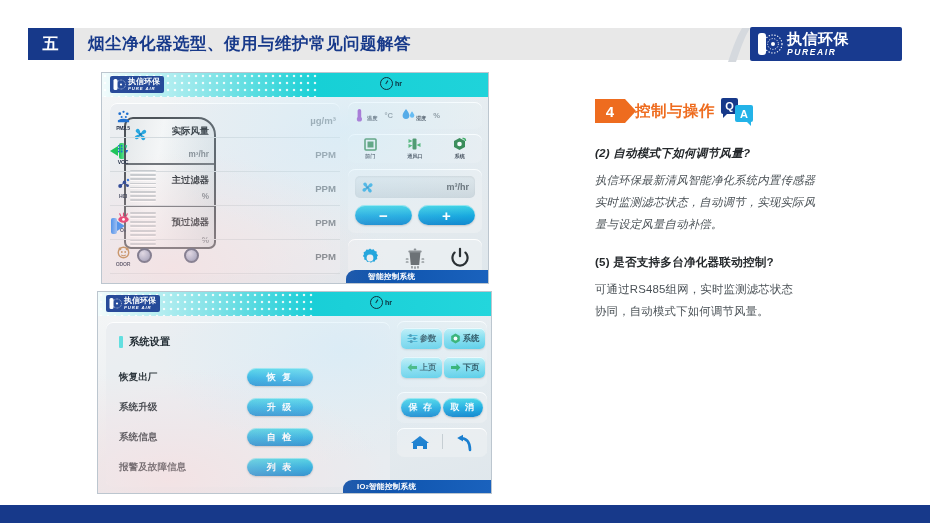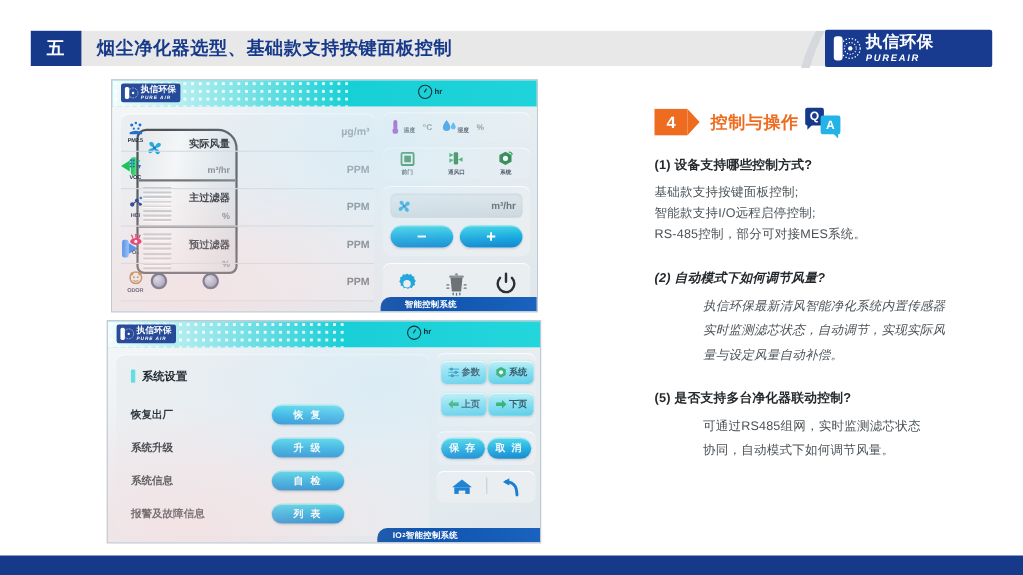--- a/index.html
+++ b/index.html
@@ -456,21 +456,21 @@
     flex: 0 0 auto;
   }
   .badge4::after {
     content: "";
     position: absolute; left: 30px; top: 0;
     border-top: 12px solid transparent;
     border-bottom: 12px solid transparent;
     border-left: 11px solid #ee6c1f;
   }
   .qa-title {
-    margin-left: 21px;
+    margin-left: 10px;
     font-size: 15.5px; font-weight: bold; color: #ee6c1f;
     letter-spacing: .5px;
     white-space: nowrap;
   }
   .qa-bubbles { position: relative; width: 34px; height: 26px; margin-left: 6px; flex: 0 0 auto;}
   .bub {
     position: absolute;
     display: flex; align-items: center; justify-content: center;
     font-weight: bold; color: #fff;
   }
@@ -500,31 +500,31 @@
     font-size: 11.6px; font-weight: bold; color: #25292c;
     margin-bottom: 8px;
     letter-spacing: .2px;
   }
   .q-line {
     font-size: 11.4px; color: #4b5257;
     line-height: 19px;
     letter-spacing: .2px;
     white-space: nowrap;
   }
-  .qblock.q2 .q-line, .qblock.q3 .q-line { line-height: 22px; margin-left: 44px; }
+  .qblock.q2 .q-line, .qblock.q3 .q-line { line-height: 22px; }
 </style>
 </head>
 <body>
 
 <div id="slide">
 
   <div class="header">
     <div class="header-band"></div>
     <div class="header-num">五</div>
-    <div class="header-title">烟尘净化器选型、基础款支持按键面板控制</div>
+    <div class="header-title">烟尘净化器选型、使用与维护常见问题解答</div>
 
     <svg class="header-swoosh" viewBox="0 0 22 34">
       <path d="M22 0 L14 0 C8 10 4 22 0 34 L8 34 C12 22 16 10 22 0 Z" fill="#d5d9de"></path>
     </svg>
 
     <div class="brand-logo">
       <svg class="brand-mark" viewBox="0 0 26 26">
         <rect x="1" y="2" width="8" height="22" rx="3" fill="#ffffff"></rect>
         <circle cx="16" cy="13" r="9" fill="none" stroke="#ffffff" stroke-width="1.1" stroke-dasharray="1.3 1.6"></circle>
         <circle cx="16" cy="13" r="5.4" fill="none" stroke="#ffffff" stroke-width="1" stroke-dasharray="1.1 1.5"></circle>
@@ -935,26 +935,20 @@
 
     <div class="qa-head">
       <span class="badge4">4</span>
       <span class="qa-title">控制与操作</span>
       <span class="qa-bubbles">
         <span class="bub bub-q">Q</span>
         <span class="bub bub-a">A</span>
       </span>
     </div>
 
-    <div class="qblock q1">
-      <div class="q-title">(1) 设备支持哪些控制方式?</div>
-      <div class="q-line">基础款支持按键面板控制;</div>
-      <div class="q-line">智能款支持I/O远程启停控制;</div>
-      <div class="q-line">RS-485控制，部分可对接MES系统。</div>
-    </div>
 
     <div class="qblock q2">
       <div class="q-title">(2) 自动模式下如何调节风量?</div>
       <div class="q-line">执信环保最新清风智能净化系统内置传感器</div>
       <div class="q-line">实时监测滤芯状态，自动调节，实现实际风</div>
       <div class="q-line">量与设定风量自动补偿。</div>
     </div>
 
     <div class="qblock q3">
       <div class="q-title">(5) 是否支持多台净化器联动控制?</div>

